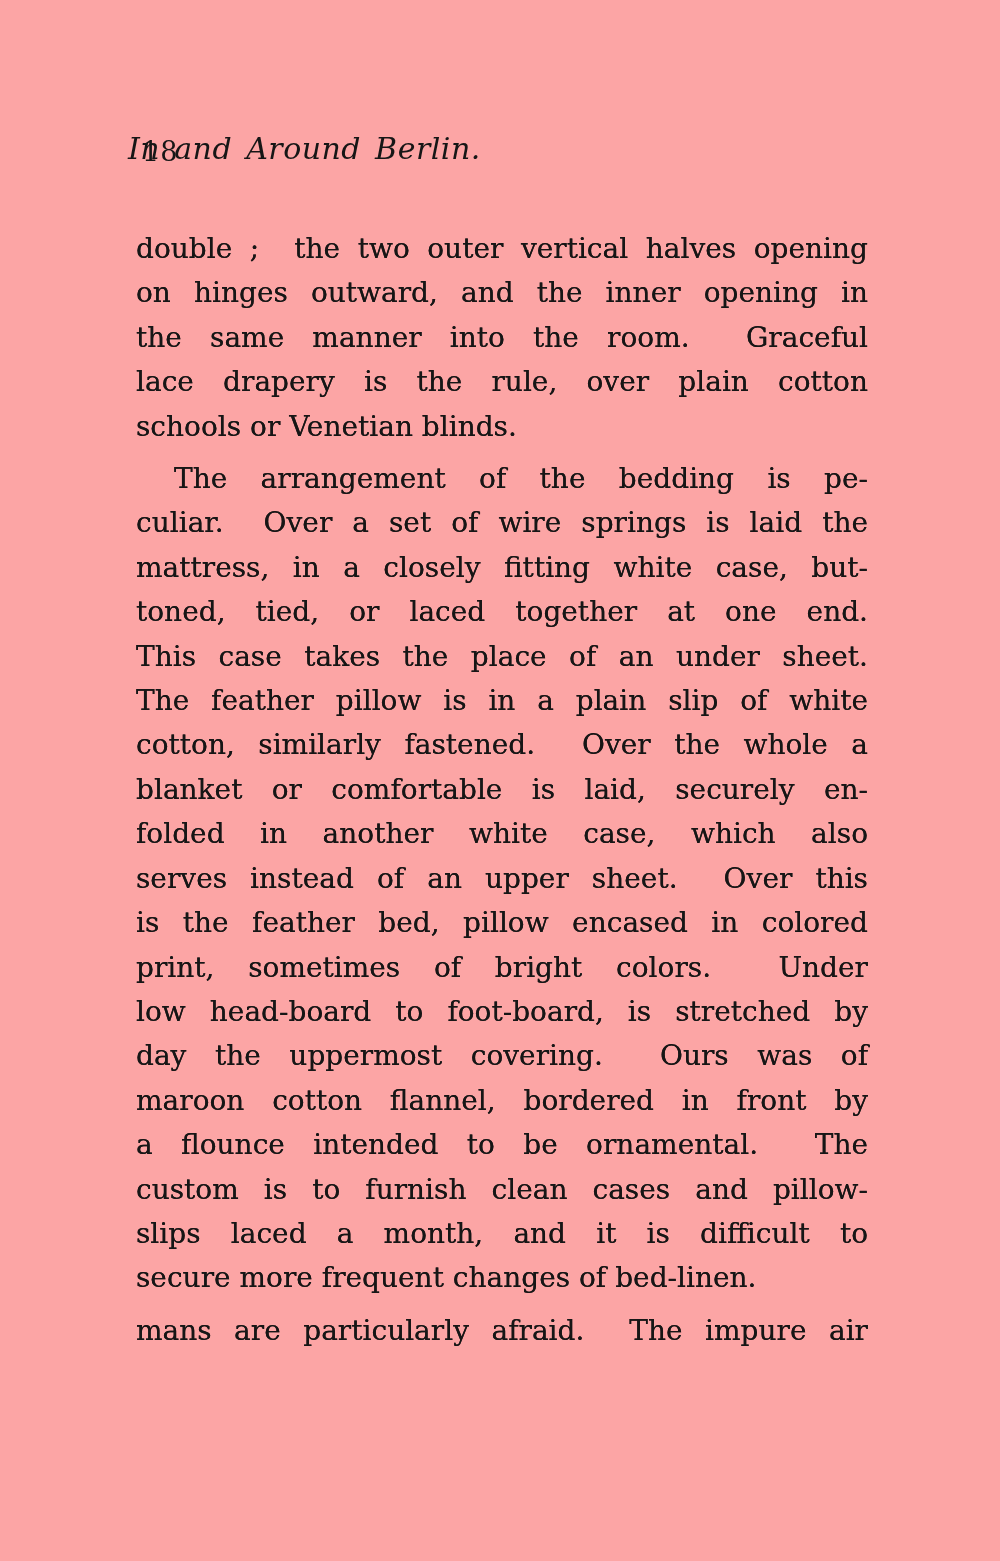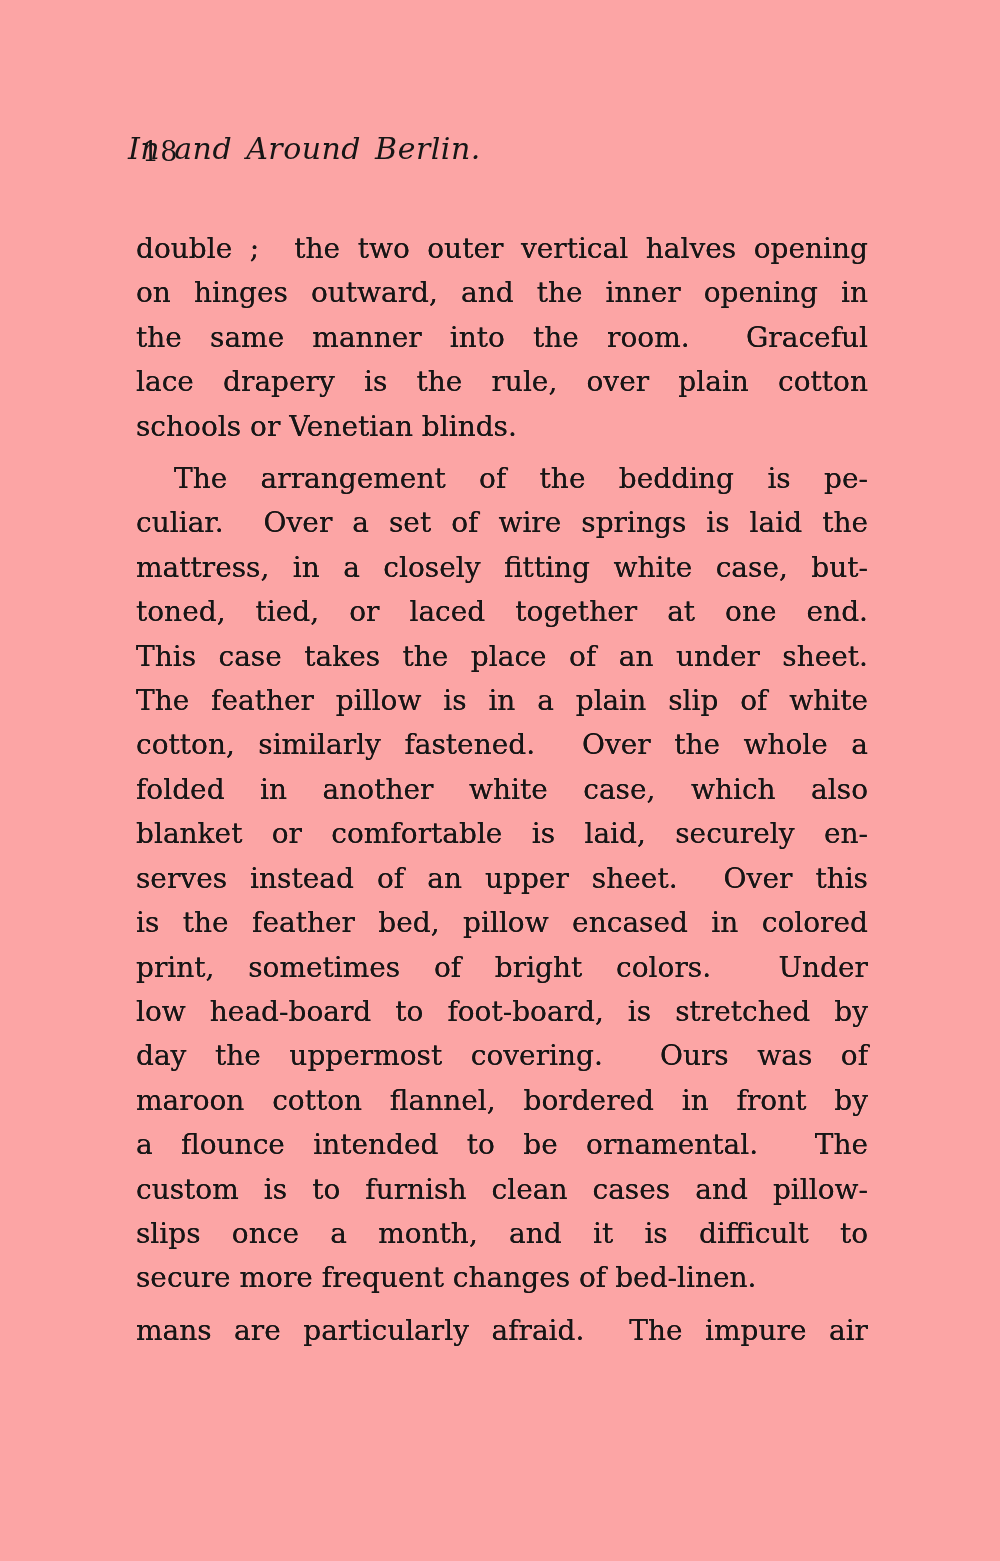--- a/index.html
+++ b/index.html
@@ -82,30 +82,30 @@
         <div class="line noJustify">schools or Venetian blinds.</div>
       </div>
       <div class="paragraph">
         <div class="line indent">The arrangement of the bedding is pe-</div>
         <div class="line">culiar.&nbsp; Over a set of wire springs is laid the</div>
         <div class="line">mattress, in a closely fitting white case, but-</div>
         <div class="line">toned, tied, or laced together at one end.</div>
         <div class="line">This case takes the place of an under sheet.</div>
         <div class="line">The feather pillow is in a plain slip of white</div>
         <div class="line">cotton, similarly fastened.&nbsp; Over the whole a</div>
+        <div class="line">blanket or comfortable is laid, securely en-</div>
         <div class="line">folded in another white case, which also</div>
-        <div class="line">blanket or comfortable is laid, securely en-</div>
         <div class="line">serves instead of an upper sheet.&nbsp; Over this</div>
         <div class="line">is the feather bed, pillow encased in colored</div>
         <div class="line">print, sometimes of bright colors.&nbsp; Under</div>
         <div class="line">low head-board to foot-board, is stretched by</div>
         <div class="line">day the uppermost covering.&nbsp; Ours was of</div>
         <div class="line">maroon cotton flannel, bordered in front by</div>
         <div class="line">a flounce intended to be ornamental.&nbsp; The</div>
         <div class="line">custom is to furnish clean cases and pillow-</div>
-        <div class="line">slips once a month, and it is difficult to</div>
+        <div class="line">slips laced a month, and it is difficult to</div>
         <div class="line noJustify">secure more frequent changes of bed-linen.</div>
       </div>
       <div class="paragraph">
         <div class="line">mans are particularly afraid.&nbsp; The impure air</div>
       </div>
     </div>
 </div>
 
 </body></html>

